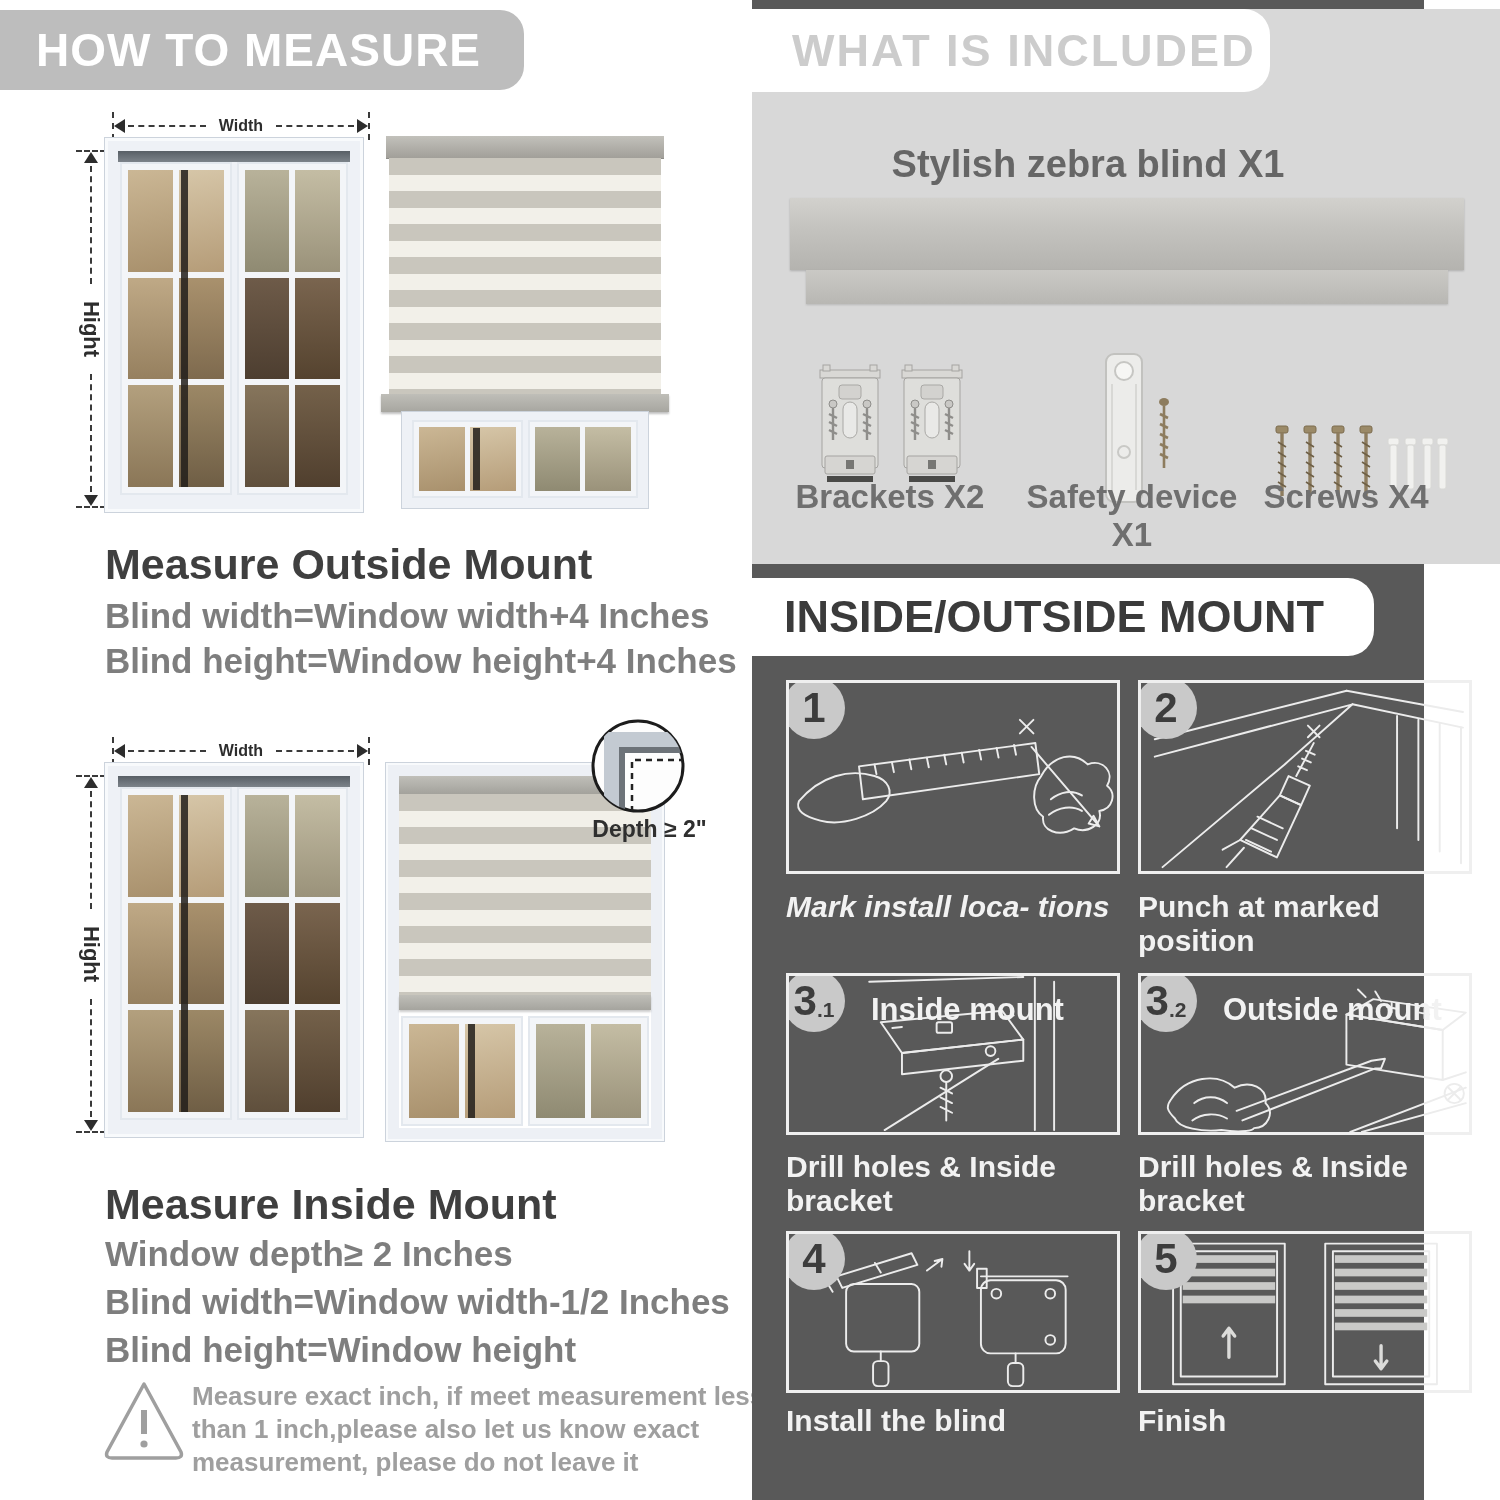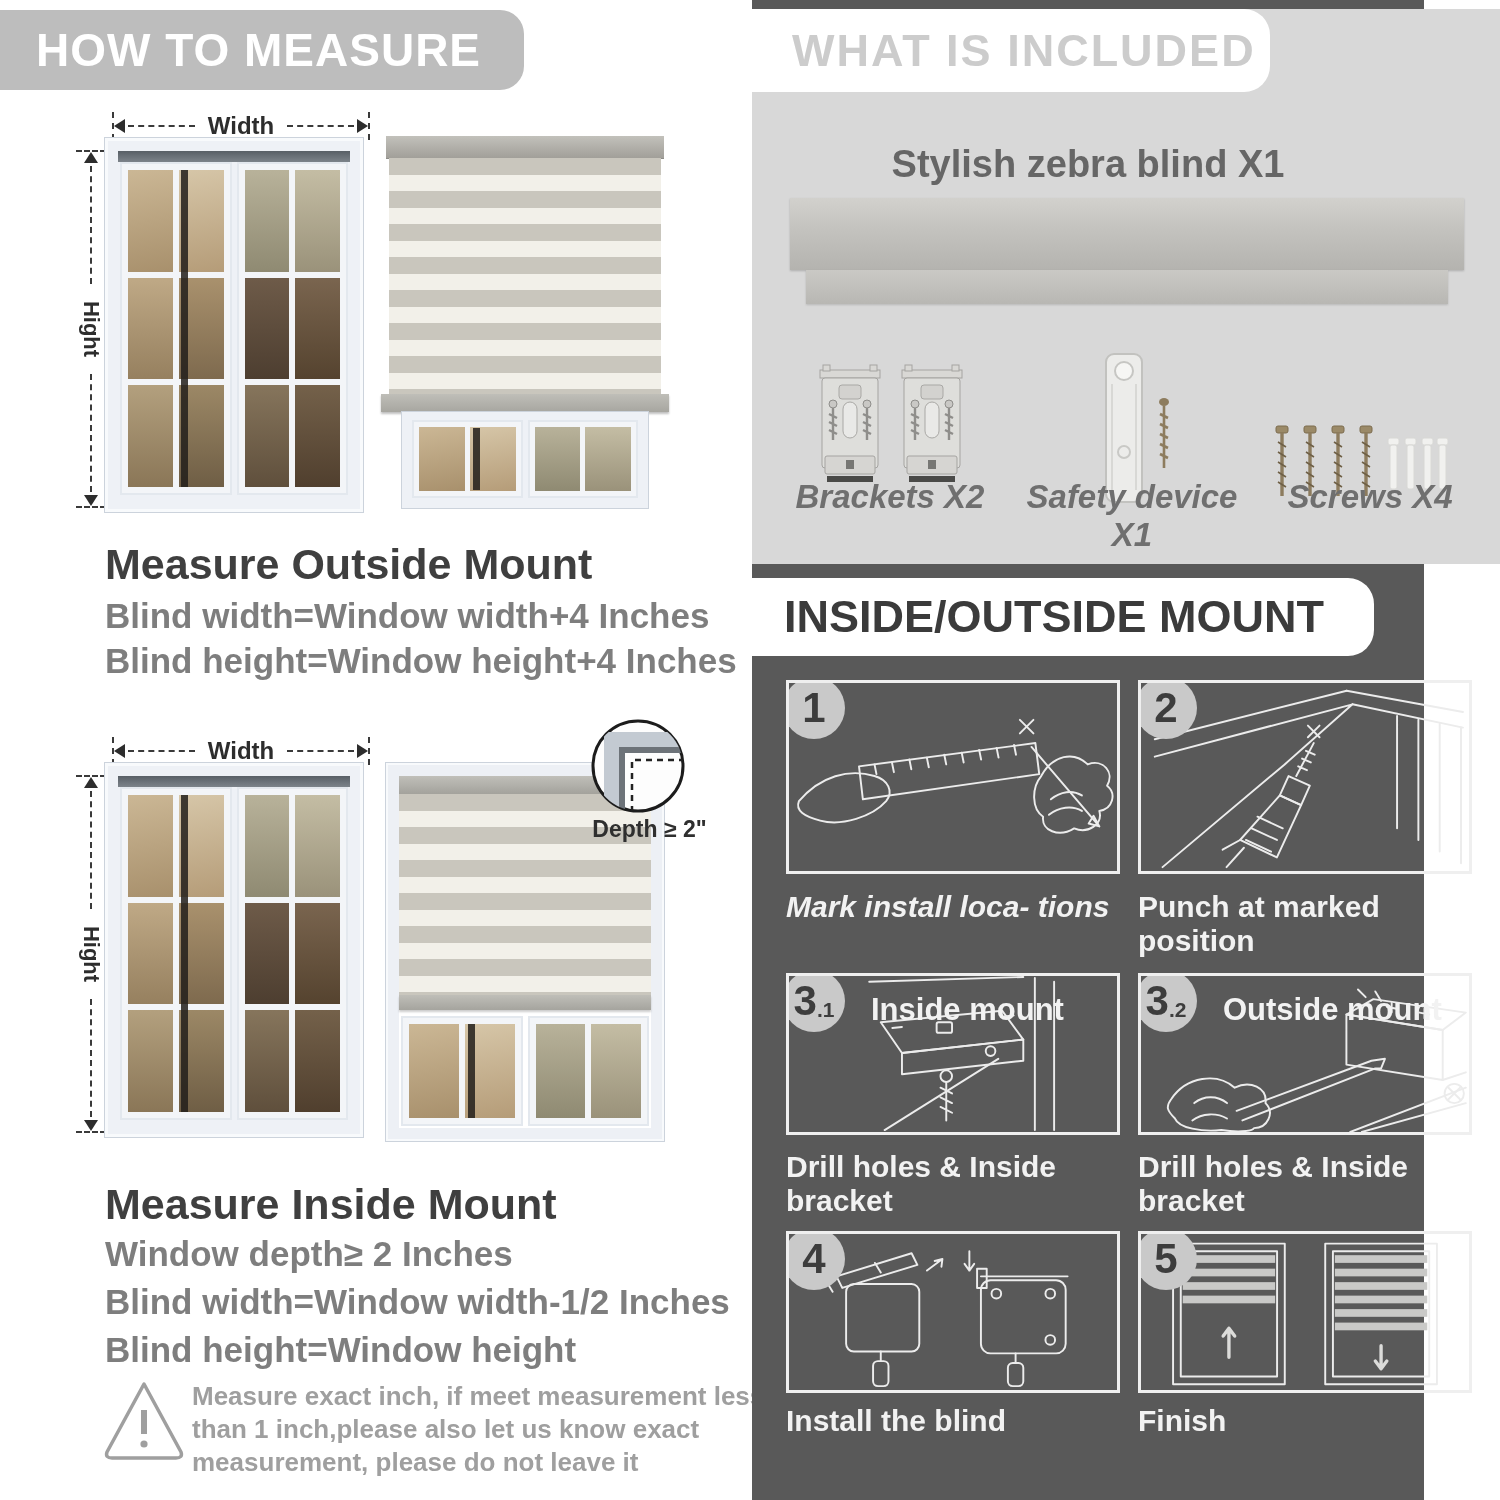--- a/index.html
+++ b/index.html
@@ -51,21 +51,21 @@
   .ins-stripes{flex:1;}
   .ins-rail{height:15px;background:linear-gradient(#bfbeb8,#a5a49e);box-shadow:0 2px 2px rgba(0,0,0,.2);}
   .ins-panes{height:110px;display:flex;gap:5px;padding:6px 2px 2px 2px;}
   
   .warrow{position:absolute;display:flex;align-items:center;height:28px;}
   .warrow .tick{width:0;height:28px;border-left:2px dashed #3a3a3a;}
   .warrow .dash{flex:1;height:0;border-top:2px dashed #3a3a3a;margin:0 3px;}
   .warrow .ah{width:0;height:0;border:7px solid transparent;}
   .warrow .ah.l{border-right:11px solid #2d2d2d;border-left:0;}
   .warrow .ah.r{border-left:11px solid #2d2d2d;border-right:0;}
-  .warrow .lab{font-size:24px;font-weight:bold;color:#2d2d2d;padding:0 10px;}
+  .warrow .lab{font-size:16px;font-weight:bold;color:#2d2d2d;padding:0 10px;}
   .harrow{position:absolute;display:flex;flex-direction:column;align-items:center;width:30px;}
   .harrow .tick{height:0;width:30px;border-top:2px dashed #3a3a3a;}
   .harrow .dash{flex:1;width:0;border-left:2px dashed #3a3a3a;margin:3px 0;}
   .harrow .ah{width:0;height:0;border:7px solid transparent;}
   .harrow .ah.u{border-bottom:11px solid #2d2d2d;border-top:0;}
   .harrow .ah.d{border-top:11px solid #2d2d2d;border-bottom:0;}
   .harrow .labwrap{height:84px;width:30px;position:relative;}
   .harrow .lab{position:absolute;left:50%;top:50%;transform:translate(-50%,-50%) rotate(90deg);
                font-size:22px;font-weight:bold;color:#2d2d2d;white-space:nowrap;}
   .depth-label{position:absolute;font-size:23px;font-weight:bold;color:#2f2f2f;text-align:center;}
@@ -77,21 +77,21 @@
   .band-white{position:absolute;left:0;top:0;width:518px;height:83px;background:#ffffff;
               border-radius:0 26px 26px 0;display:flex;align-items:center;}
   .band-white span{color:#cccccc;font-size:45px;font-weight:bold;letter-spacing:2px;padding-left:40px;}
   .blind-label{position:absolute;left:0;top:143px;width:100%;text-align:center;
                color:#666666;font-size:38px;font-weight:bold;}
   .hr-top{position:absolute;left:38px;top:198px;width:674px;height:72px;
           background:linear-gradient(180deg,#d2d1cd 0%,#c3c2be 45%,#b4b3af 100%);
           box-shadow:0 1px 2px rgba(0,0,0,.2);}
   .hr-bot{position:absolute;left:54px;top:270px;width:642px;height:34px;
           background:linear-gradient(180deg,#cac9c5,#b8b7b3);box-shadow:0 1px 2px rgba(0,0,0,.15);}
-  .itemlab{position:absolute;top:478px;font-size:33px;font-weight:bold;color:#6f6f6f;text-align:center;font-style:italic;}
+  .itemlab{position:absolute;top:478px;font-size:33px;font-weight:bold;color:#6f6f6f;text-align:center;}
   
   .iom-band{position:absolute;left:0;top:578px;width:622px;height:78px;background:#ffffff;
             border-radius:0 26px 26px 0;display:flex;align-items:center;}
   .iom-band span{color:#3b3b3b;font-size:45px;font-weight:bold;padding-left:32px;}
   .stepbox{position:absolute;width:334px;border:3px solid #efefef;box-sizing:border-box;overflow:hidden;}
   .stepbox svg{position:absolute;left:0;top:0;width:100%;height:100%;}
   .badge{position:absolute;left:-6px;top:-6px;width:62px;height:62px;border-radius:50%;
          background:#c9c9c9;display:flex;align-items:center;justify-content:center;z-index:2;}
   .badge .n{color:#3d3d3d;font-size:42px;font-weight:bold;}
   .badge .s{color:#3d3d3d;font-size:21px;font-weight:bold;align-self:flex-end;margin-bottom:10px;}
@@ -345,21 +345,21 @@
           <rect x="135" y="21" width="7" height="44" rx="2"></rect>
         <rect x="150" y="14" width="11" height="7" rx="2"></rect>
           <rect x="152" y="21" width="7" height="44" rx="2"></rect>
         <rect x="165" y="14" width="11" height="7" rx="2"></rect>
           <rect x="167" y="21" width="7" height="44" rx="2"></rect>
       </g>
     </svg>
 
     <div class="itemlab" style="left:40px;width:196px;">Brackets X2</div>
     <div class="itemlab" style="left:258px;width:244px;">Safety device X1</div>
-    <div class="itemlab" style="left:528px;width:180px;">Screws X4</div>
+    <div class="itemlab" style="left:504px;width:180px;">Screws X4</div>
 
     <div class="iom-band">
       <span>INSIDE/OUTSIDE MOUNT</span>
     </div>
 
     <div class="stepbox" style="left:34px;top:680px;height:194px;">
       <div class="badge">
           <span class="n">1</span>
         </div>
       <svg viewBox="0 0 334 194">

